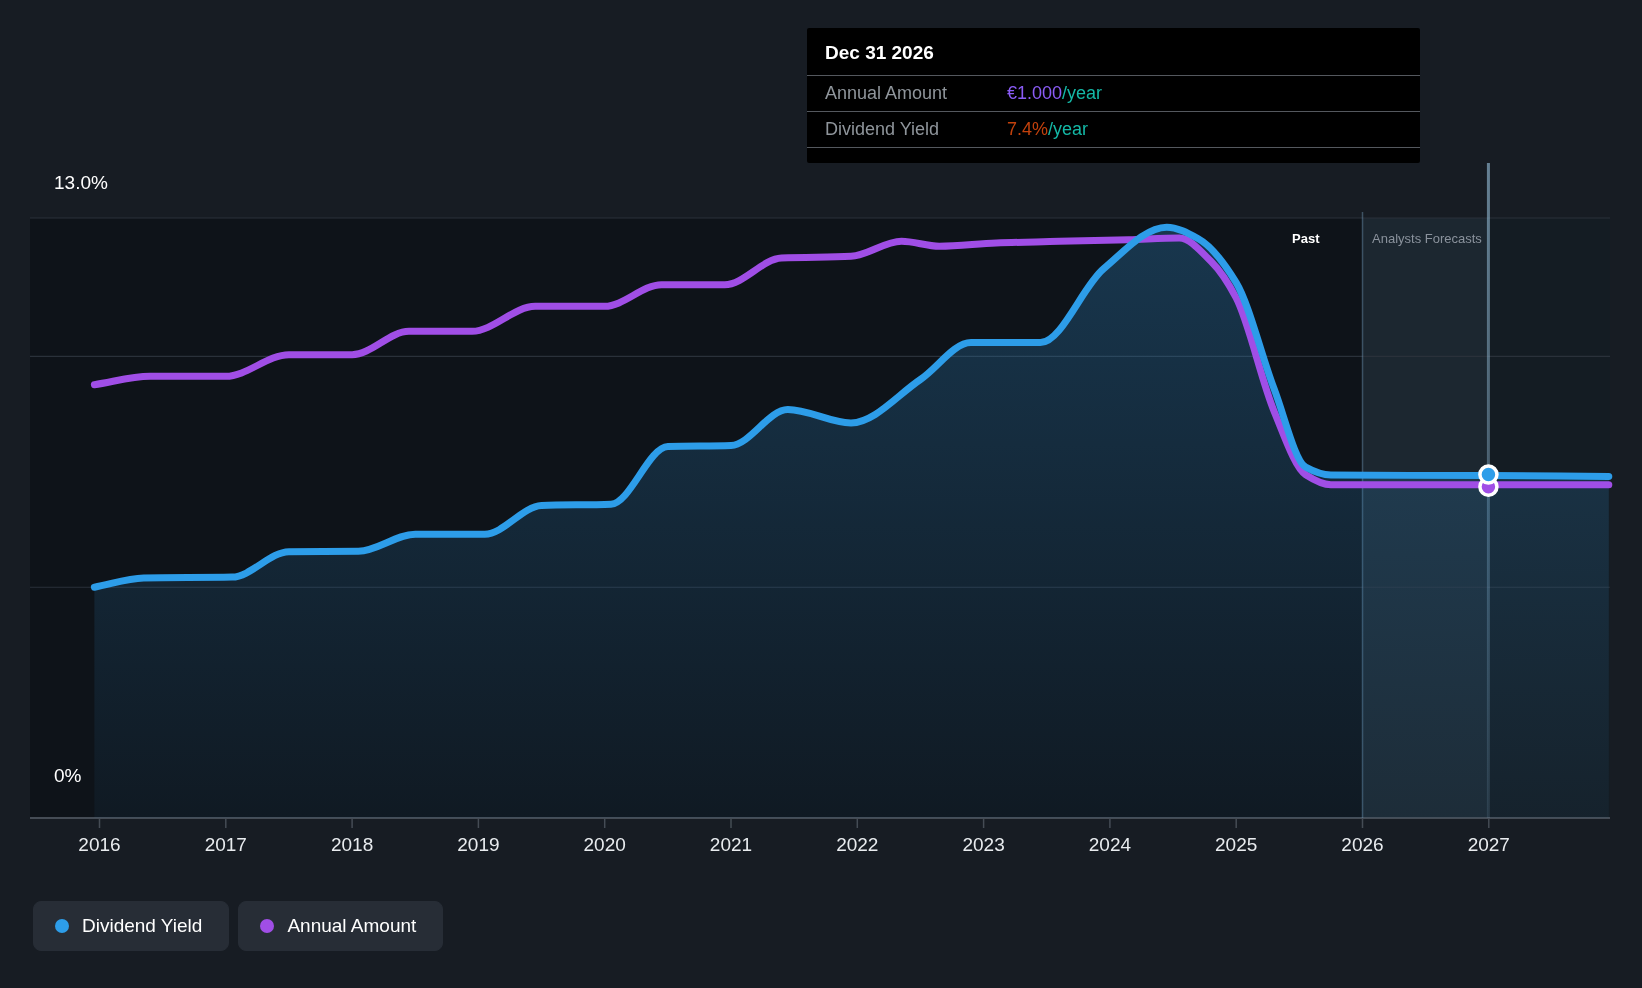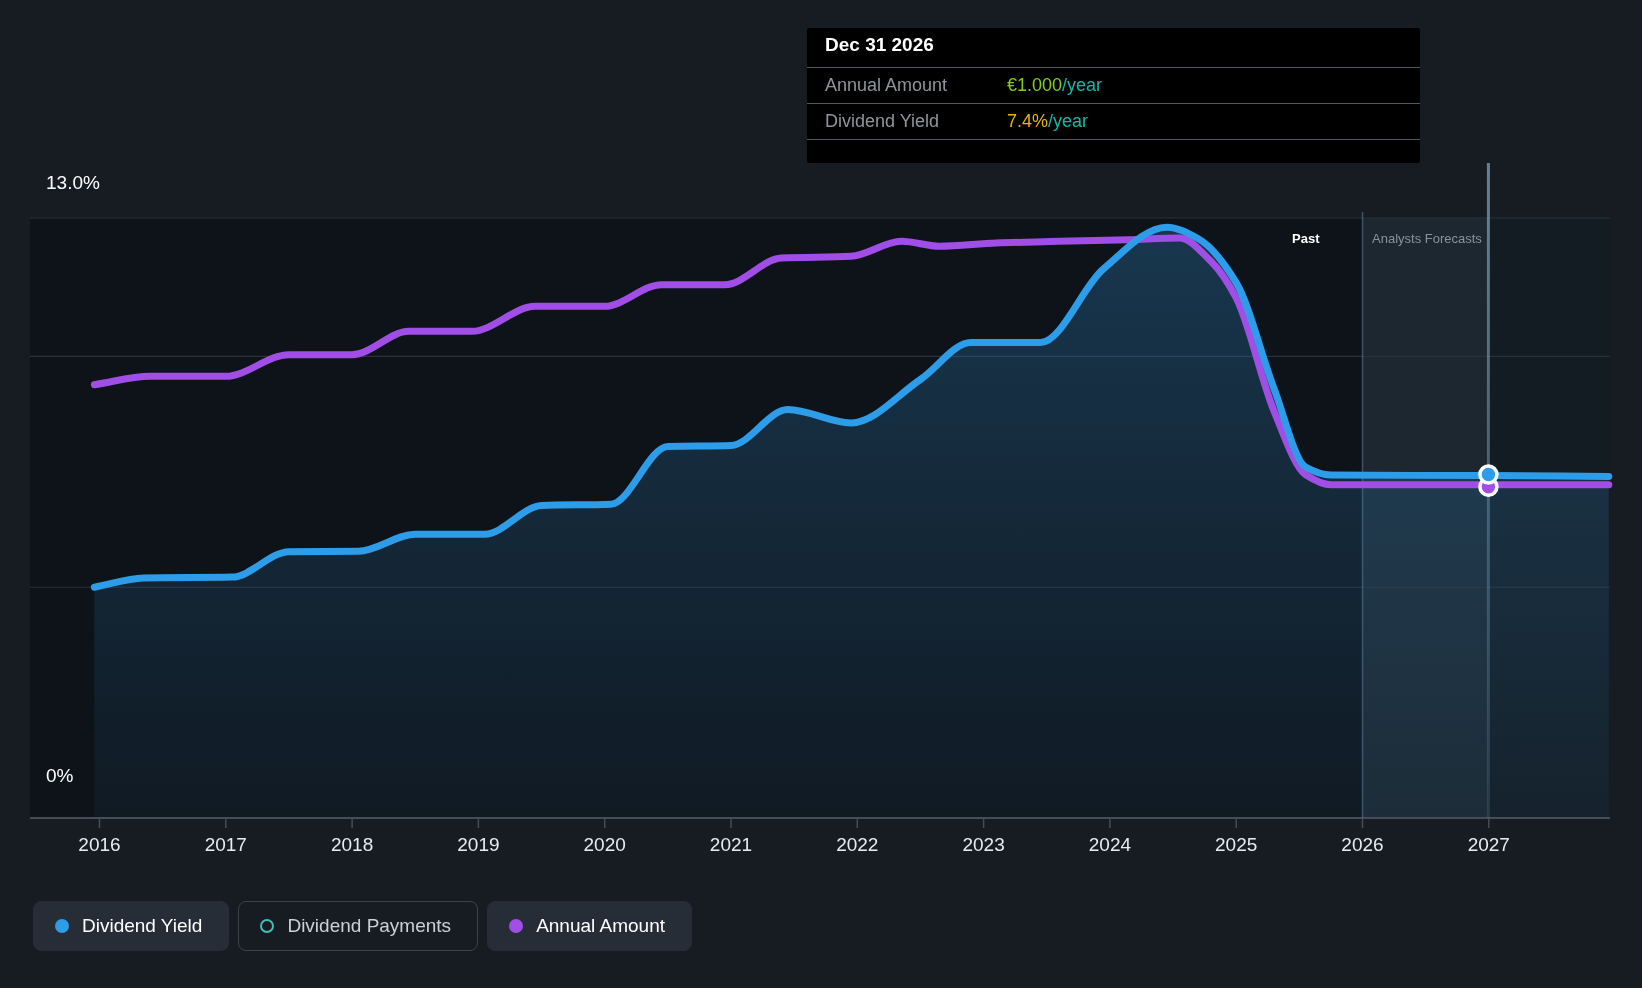--- a/index.html
+++ b/index.html
@@ -5,34 +5,34 @@
   * { margin:0; padding:0; box-sizing:border-box; }
   html,body { background:#171c23; }
   .stage {
     position:relative; width:1642px; height:988px;
     background:#171c23; overflow:hidden;
     font-family:"Liberation Sans", sans-serif;
   }
   svg.chart { position:absolute; left:0; top:0; }
 
   .y-label {
-    position:absolute; color:#ffffff; font-size:19px; font-weight:400;
+    position:absolute; color:#ffffff; font-size:19px; font-weight:400;margin-left:8px;
   }
   .phase-label { position:absolute; font-size:13px; }
   .phase-past { color:#ffffff; font-weight:700; }
   .phase-forecast { color:#8a929c; font-weight:400; }
 
   
   .tooltip {
     position:absolute; left:807px; top:28px; width:613px; height:135px;
     background:#000000; border-radius:2px;
   }
   .tt-title {
     color:#ffffff; font-size:19px; font-weight:700;
-    padding:6px 18px 11px 18px;
+    padding:14px 18px 11px 18px;
     border-bottom:1px solid #54585e;
   }
   .tt-row {
     display:flex; align-items:center;
     height:36px; padding:0 18px;
     border-bottom:1px solid #54585e;
     font-size:18px;
   }
   .tt-label { width:182px; color:#8f959b; }
   .tt-suffix { color:#14b8a6; }
@@ -122,39 +122,35 @@
   <div class="y-label" style="left:46px; top:765px;">0%</div>
 
   <div class="phase-label phase-past" style="left:1292px; top:231px;">Past</div>
   <div class="phase-label phase-forecast" style="left:1372px; top:231px;text-align:right;">Analysts Forecasts</div>
 
   <div class="tooltip">
     <div class="tt-title">Dec 31 2026</div>
     <div class="tt-row">
       <span class="tt-label">Annual Amount</span>
       <span>
-        <span id="tt-val-0" style="color: #84cc16;">€1.000</span><span class="tt-suffix">/year</span>
+        <span id="tt-val-0" style="color: #8b5cf6;">€1.000</span><span class="tt-suffix">/year</span>
       </span>
     </div>
     <div class="tt-row">
       <span class="tt-label">Dividend Yield</span>
       <span>
-        <span id="tt-val-1" style="color: #eab308;">7.4%</span><span class="tt-suffix">/year</span>
+        <span id="tt-val-1" style="color: #c2410c;">7.4%</span><span class="tt-suffix">/year</span>
       </span>
     </div>
   </div>
 
   <div class="legend">
     <button class="pill active" id="pill-0">
       <span class="dot" style="background: rgb(45, 157, 233);"></span>
       <span>Dividend Yield</span>
-    </button>
-    <button class="pill inactive" id="pill-1">
-      <span class="dot" style="background: transparent; border: 2.5px solid rgb(65, 189, 181);"></span>
-      <span>Dividend Payments</span>
     </button>
     <button class="pill active" id="pill-2">
       <span class="dot" style="background: rgb(160, 78, 230);"></span>
       <span>Annual Amount</span>
     </button>
   </div>
 
 </div>
 
 </body></html>

